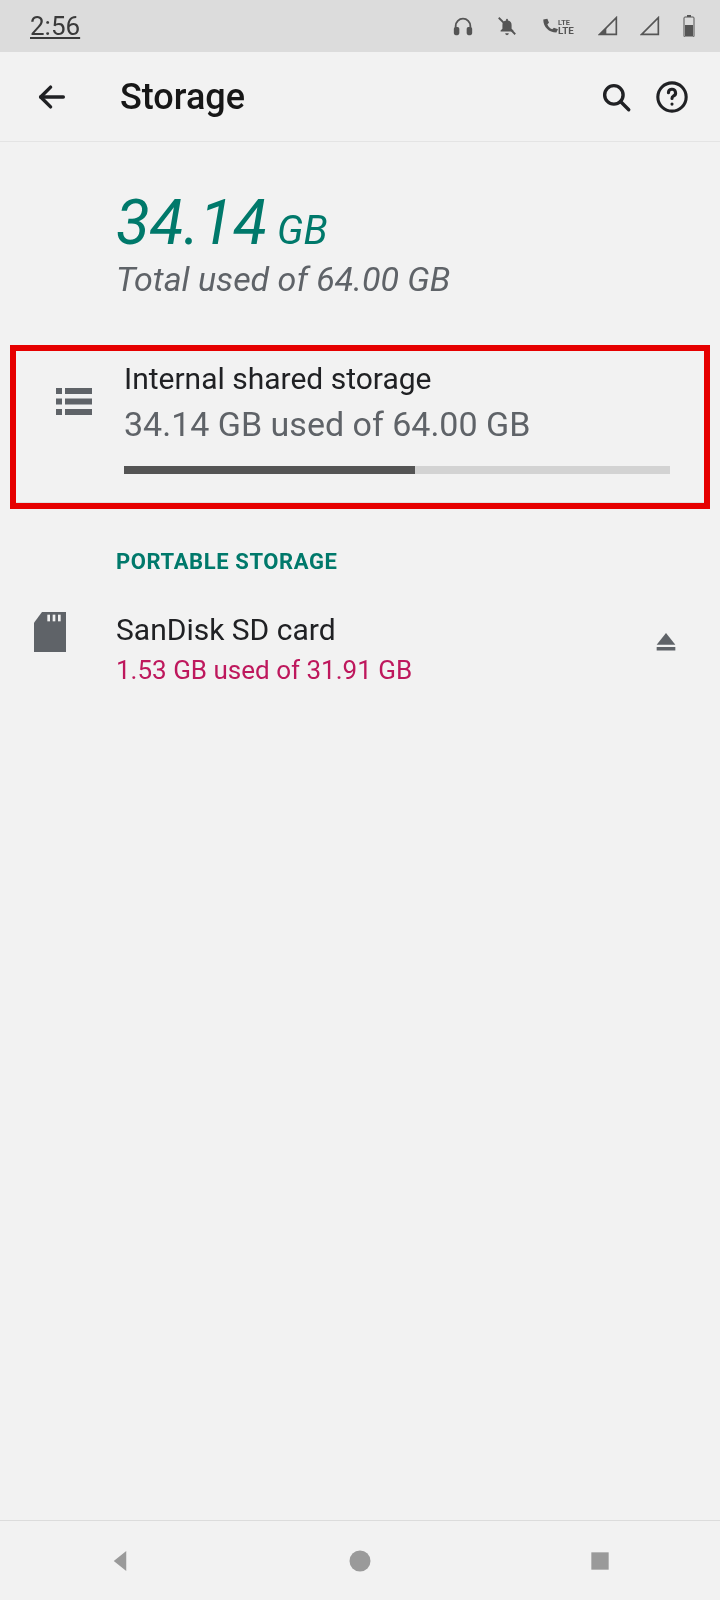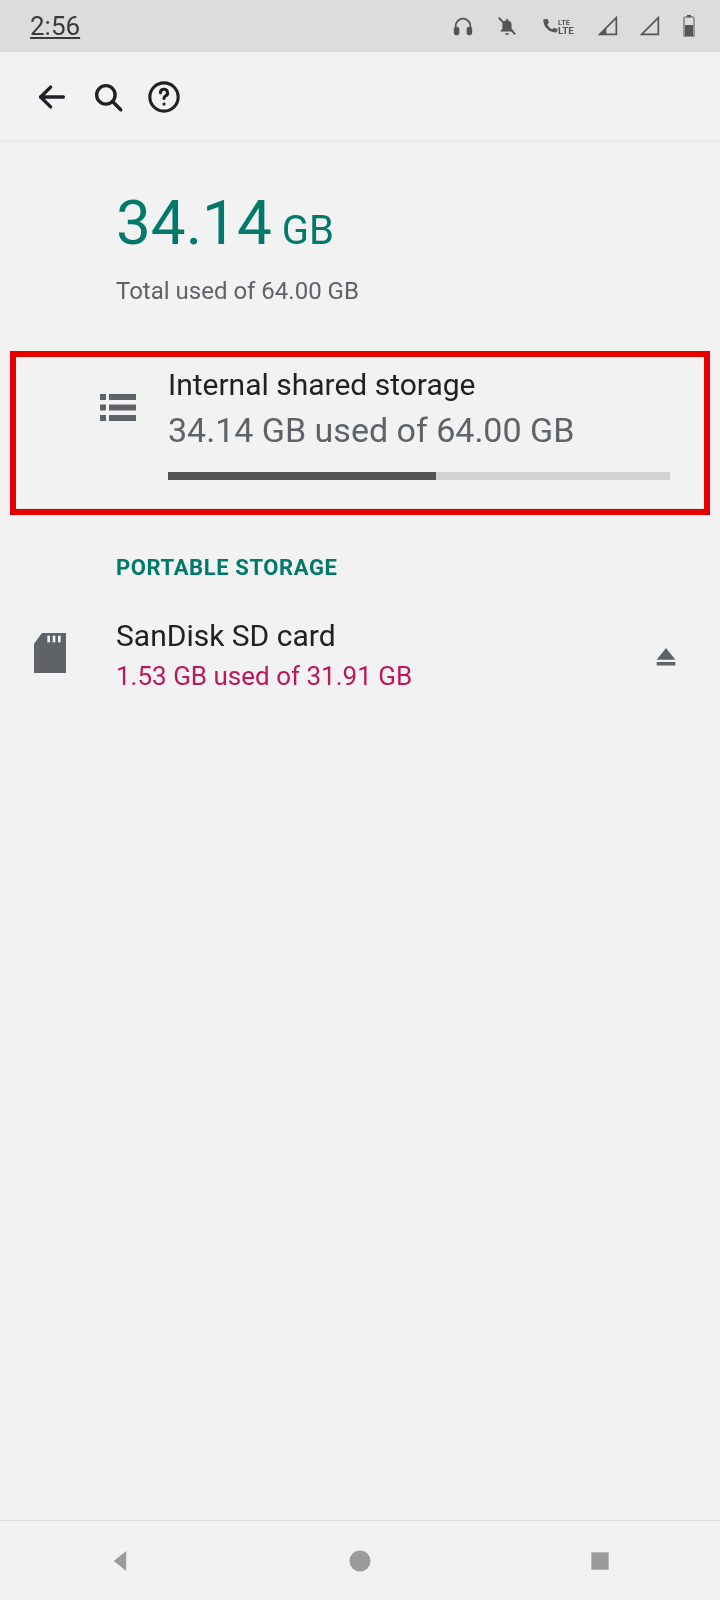--- a/index.html
+++ b/index.html
@@ -63,54 +63,53 @@
   .section-label {
     padding: 36px 0 0 116px;
     font-size: 22px;
     font-weight: 700;
     letter-spacing: 0.6px;
     color: #00796b;
   }
 
   .summary {
     padding: 44px 0 0 116px;
+    font-style: italic;
   }
   .summary-used {
     display: flex;
     align-items: baseline;
     gap: 10px;
     color: #00796b;
   }
   .summary-used-value {
     font-size: 62px;
     font-weight: 400;
   }
   .summary-used-unit {
     font-size: 40px;
     font-weight: 400;
   }
   .summary-total {
-    margin-top: 18px;
-    font-size: 24px;
+    font-size: 34px;
     color: #5f6368;
   }
 
   
   .highlight-frame {
     margin: 46px 10px 0 10px;
     border: 6px solid #e60000;
     padding: 0;
     background: #f2f2f2;
   }
   .storage-item {
     display: flex;
     align-items: flex-start;
-    padding: 0 0 28px 15px;
+    padding: 0 0 28px 8px;
     position: relative;
-    margin-left: 37px;
   }
   .storage-item .item-icon-col {
     width: 100px;
     display: flex;
     justify-content: center;
     padding-top: 36px;
   }
   .storage-item .item-body {
     flex: 1;
     padding-top: 10px;
@@ -137,21 +136,21 @@
     width: 53.3%;
   }
   .hl-separator {
     border-top: 1px solid #e0e0e0;
     margin-top: 0;
   }
 
   
   .portable-item {
     display: flex;
-    align-items: center;
+    align-items: flex-start;
     padding: 38px 26px 0 0;
   }
   .portable-item .item-icon-col {
     width: 116px;
     display: flex;
     justify-content: flex-start;
     padding-left: 34px;
   }
   .portable-item .item-body { flex: 1; }
   .portable-item .item-title { font-size: 30px; color:#202124; }
@@ -232,20 +231,21 @@
   </div>
 </div>
 
 <div class="app-bar">
   <div class="icon-btn">
     <svg width="34" height="34" viewBox="0 0 24 24" fill="none" stroke="#202124" stroke-width="2.4" stroke-linecap="round" stroke-linejoin="round">
         <line x1="20" y1="12" x2="4" y2="12"></line>
         <polyline points="11 5 4 12 11 19"></polyline>
       </svg>
   </div>
+  <div class="app-title">Storage</div>
   <div class="icon-btn">
     <svg width="34" height="34" viewBox="0 0 24 24" fill="none" stroke="#202124" stroke-width="2.4" stroke-linecap="round">
         <circle cx="10.5" cy="10.5" r="6.5"></circle>
         <line x1="21" y1="21" x2="15.2" y2="15.2"></line>
       </svg>
   </div>
   <div class="icon-btn">
     <svg width="34" height="34" viewBox="0 0 24 24" fill="none" stroke="#202124" stroke-width="2.2">
         <circle cx="12" cy="12" r="10"></circle>
         <path d="M9.5 9a2.5 2.5 0 1 1 3.5 2.3c-.9.5-1 1-1 1.7" stroke-linecap="round"></path>

